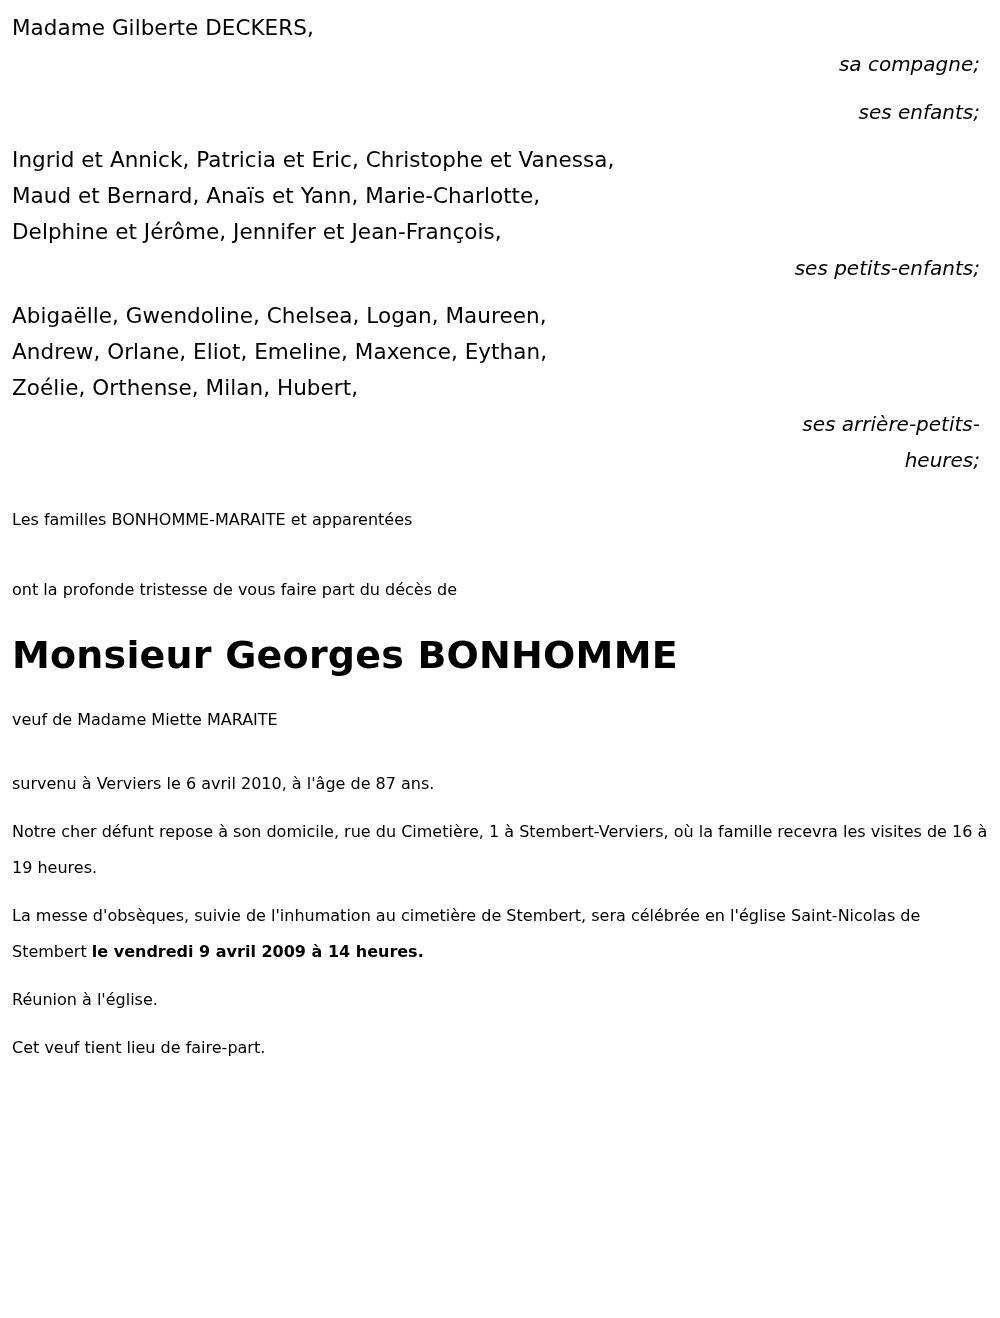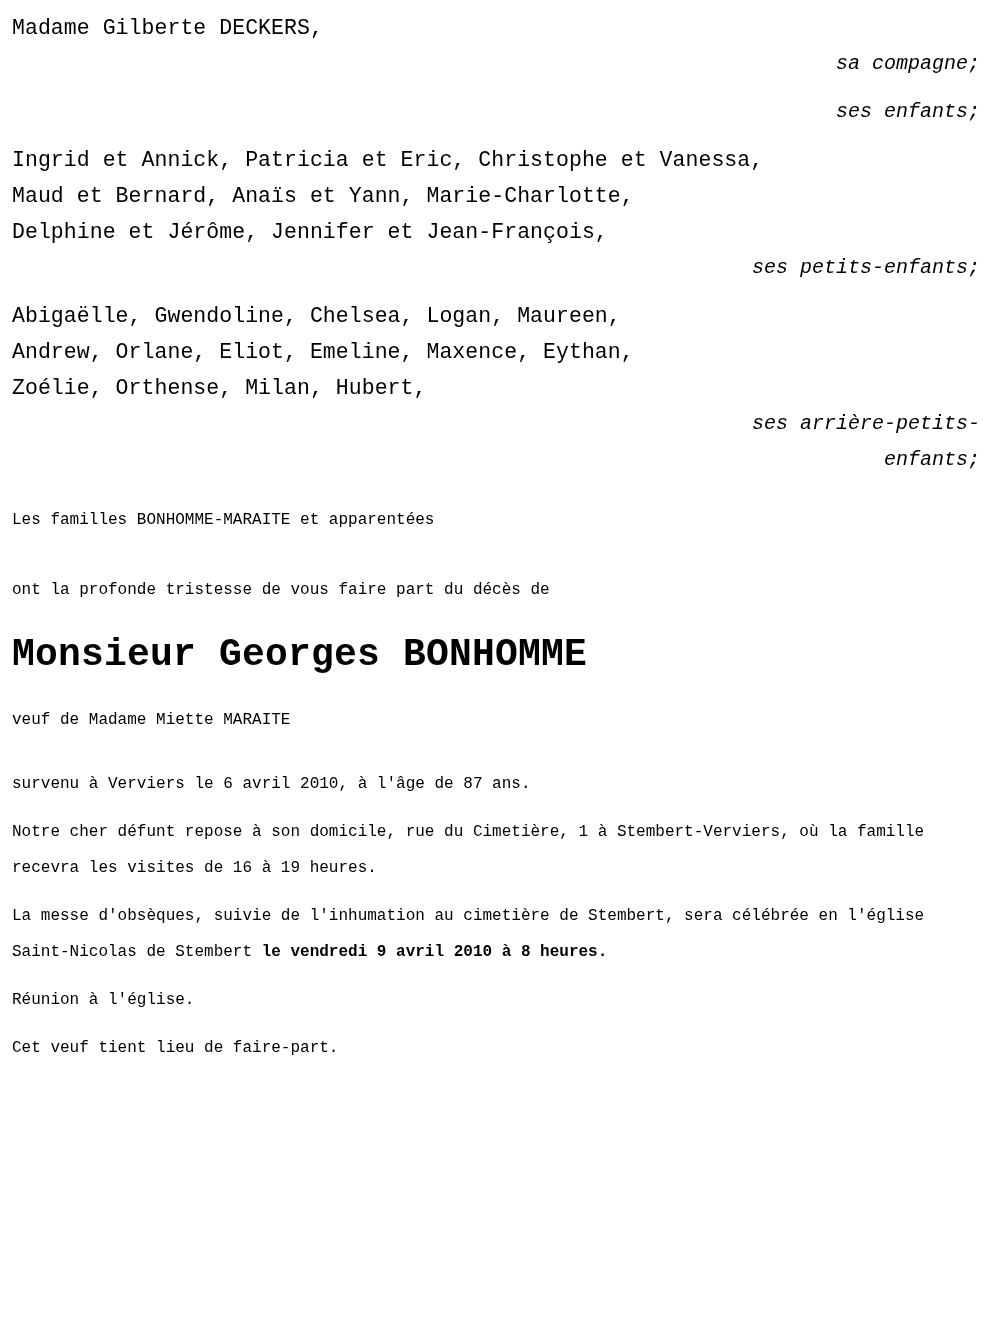--- a/index.html
+++ b/index.html
@@ -16,21 +16,20 @@
     -webkit-font-smoothing: antialiased;
   }
 
   .page {
     position: relative;
     width: 1000px;
     height: 1168px;
     box-sizing: border-box;
     padding: 10px 10px 10px 12px;
     overflow: hidden;
-    font-family: Liberation Mono, monospace;
   }
 
   
   .line {
     font-size: 21.5px;
     line-height: 36px;
     white-space: nowrap;
     letter-spacing: 0.05px;
   }
 
@@ -107,21 +106,21 @@
 
   <div class="spacer-12"></div>
 
   <div class="group">
     <div class="names">
       <div class="line">Abigaëlle, Gwendoline, Chelsea, Logan, Maureen,</div>
       <div class="line">Andrew, Orlane, Eliot, Emeline, Maxence, Eythan,</div>
       <div class="line">Zoélie, Orthense, Milan, Hubert,</div>
     </div>
     <div class="role">ses arrière-petits-
-enfants;</div>
+heures;</div>
   </div>
 
   <div class="spacer-24"></div>
 
   <div class="para">Les familles BONHOMME-MARAITE et apparentées</div>
 
   <div class="spacer-34"></div>
 
   <div class="para">ont la profonde tristesse de vous faire part du décès de</div>
 
@@ -132,19 +131,19 @@
   <div class="spacer-28"></div>
 
   <div class="para">veuf de Madame Miette MARAITE</div>
 
   <div class="spacer-28"></div>
 
   <div class="para">survenu à Verviers le 6 avril 2010, à l'âge de 87 ans.</div>
 
   <div class="para">Notre cher défunt repose à son domicile, rue du Cimetière, 1 à Stembert-Verviers, où la famille recevra les visites de 16 à 19 heures.</div>
 
-  <div class="para"><span>La messe d'obsèques, suivie de l'inhumation au cimetière de Stembert, sera célébrée en l'église Saint-Nicolas de Stembert </span><b>le vendredi 9 avril 2010 à 8 heures.</b></div>
+  <div class="para"><span>La messe d'obsèques, suivie de l'inhumation au cimetière de Stembert, sera célébrée en l'église Saint-Nicolas de Stembert </span><b>le vendredi 9 avril 2009 à 14 heures.</b></div>
 
   <div class="para">Réunion à l'église.</div>
 
   <div class="para">Cet veuf tient lieu de faire-part.</div>
 
 </div>
 
 </body></html>

